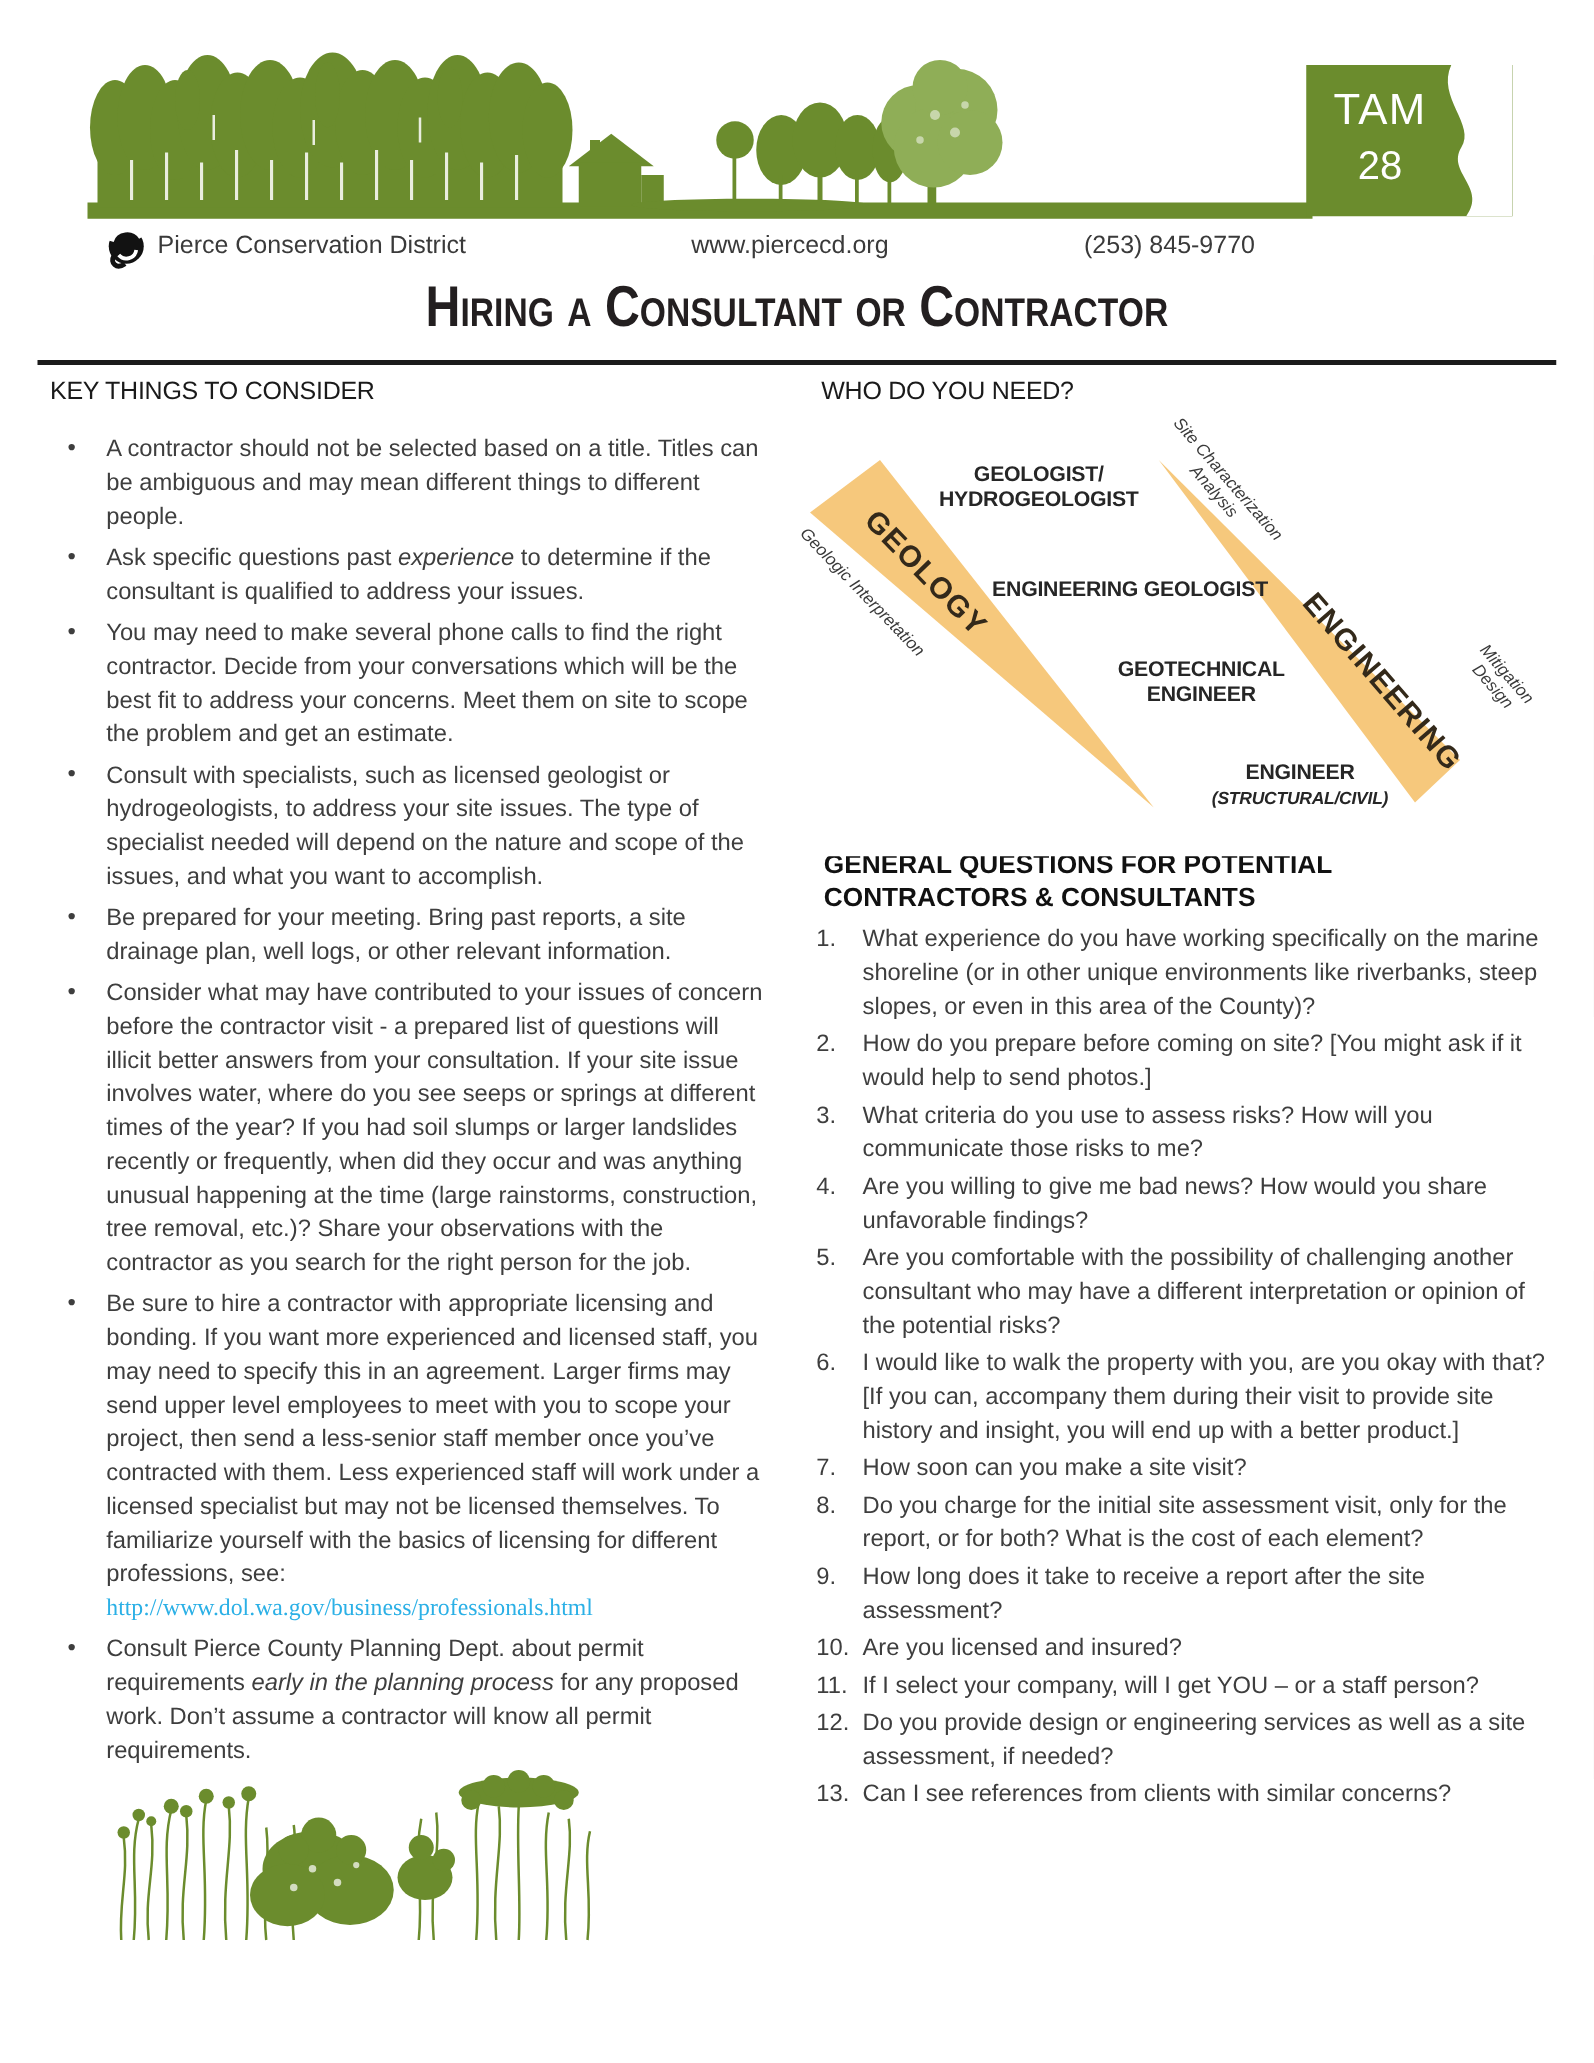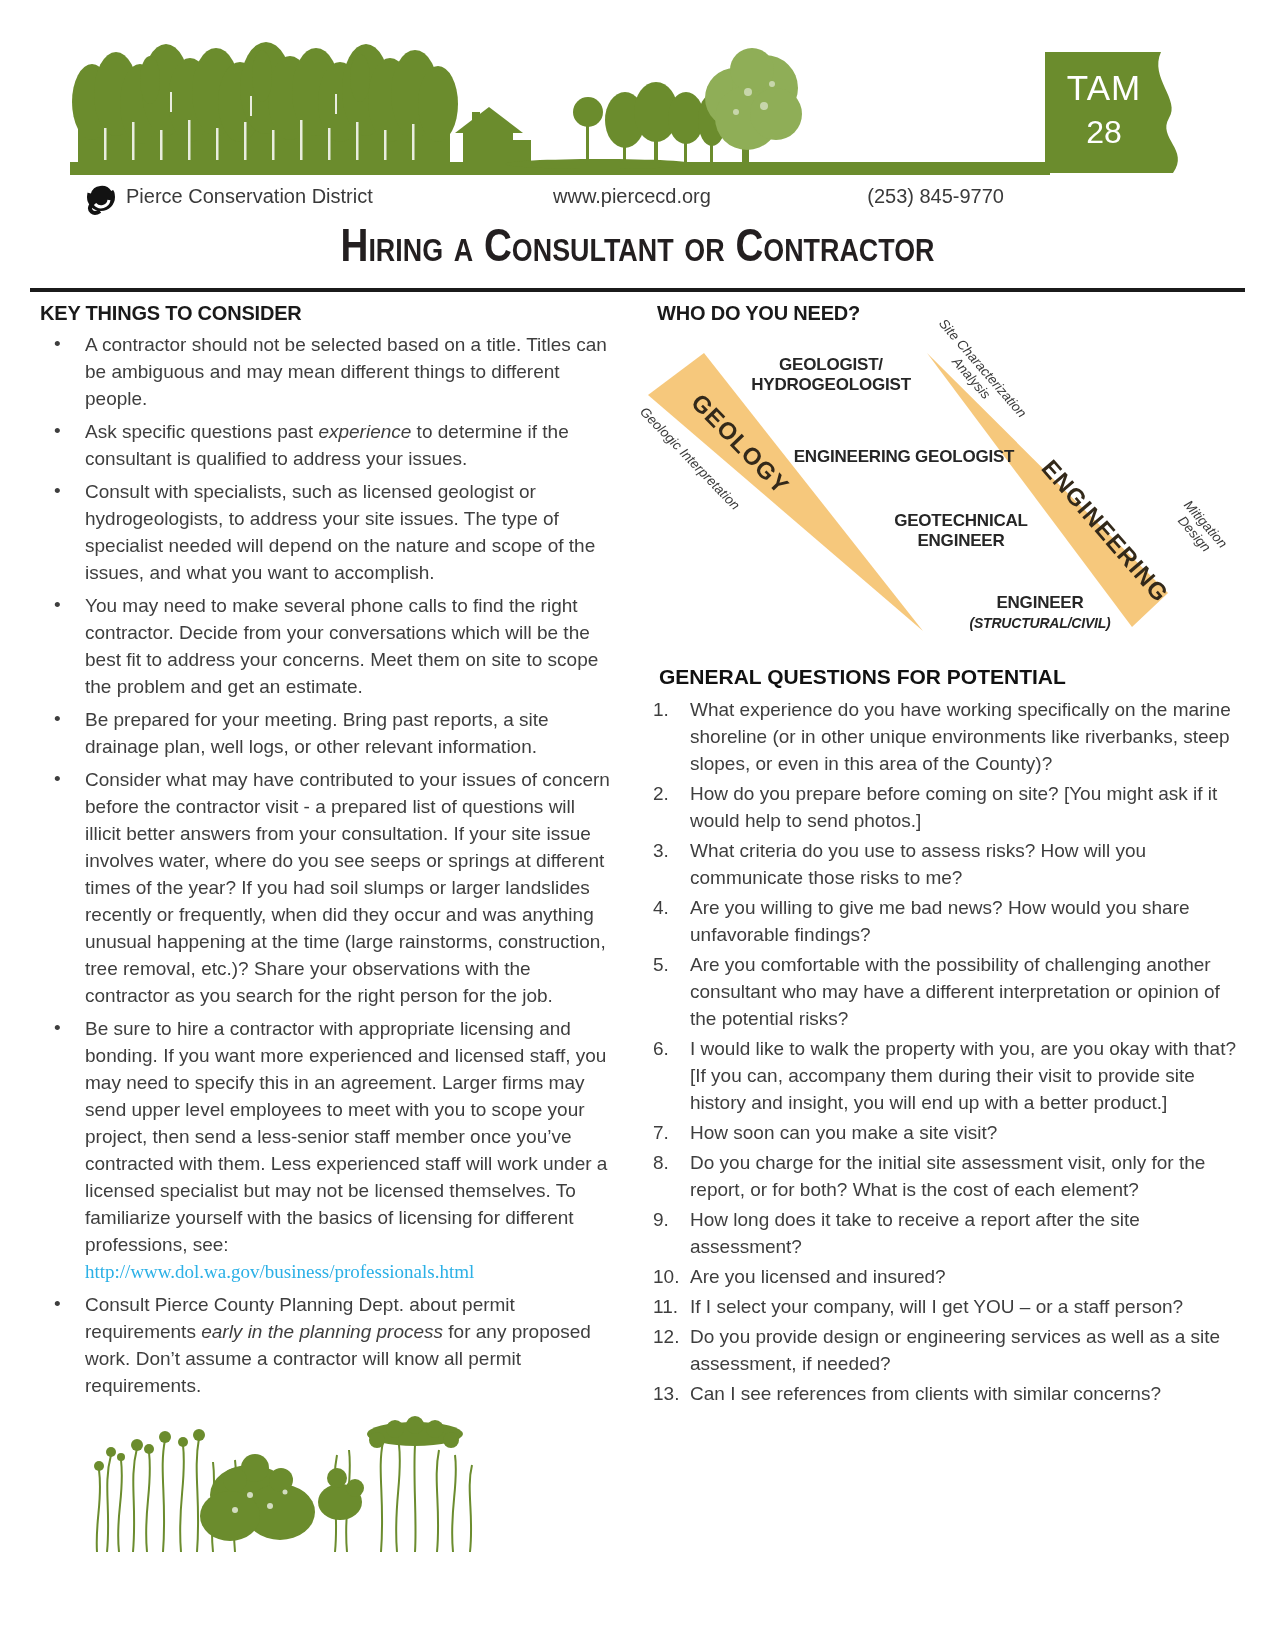--- a/index.html
+++ b/index.html
@@ -23,21 +23,21 @@
   .logo{position:absolute;left:84px;top:1px;width:36px;height:36px;}
   .org{position:absolute;left:126px;top:5px;}
   .site{position:absolute;left:553px;top:5px;}
   .phone{position:absolute;right:80px;top:5px;}
 
   .title{position:absolute;left:0;top:218px;width:1275px;margin:0;text-align:center;
          font-size:46px;font-weight:bold;font-variant:small-caps;color:#231f20;
          transform:scaleX(0.84);letter-spacing:0px;}
   .rule{position:absolute;left:30px;top:288px;width:1215px;border-top:4px solid #1b1b1b;}
 
-  h2.sec{margin:0 0 5px 0;font-size:20px;line-height:26px;font-weight:bold;color:var(--head);letter-spacing:-0.2px;}
+  h2.sec{margin:0 0 20px 0;font-size:20px;line-height:26px;font-weight:normal;color:var(--head);letter-spacing:-0.2px;}
 
   .col-left{position:absolute;left:40px;top:300px;width:575px;}
   .col-left ul{list-style:none;margin:0;padding:0;font-size:19px;line-height:27px;color:var(--text);}
   .col-left li{position:relative;padding-left:45px;margin-bottom:6px;}
   .col-left li::before{content:"\2022";position:absolute;left:14px;top:-1px;color:var(--text);}
   .col-left em{font-style:italic;}
   .doc-link{display:block;color:var(--link);text-decoration:none;font-family:Liberation Serif, serif;}
 
   .col-right{position:absolute;left:645px;top:300px;width:600px;}
   .col-right h2.sec{margin-left:12px;}
@@ -167,22 +167,22 @@
   </div>
 
   <h1 class="title">Hiring a Consultant or Contractor</h1>
   <div class="rule"></div>
 
   <div class="col-left">
     <h2 class="sec">KEY THINGS TO CONSIDER</h2>
     <ul>
       <li><span>A contractor should not be selected based on a title. Titles can be ambiguous and may mean different things to different people.</span></li>
       <li><span>Ask specific questions past </span><em>experience</em><span> to determine if the consultant is qualified to address your issues.</span></li>
+      <li><span>You may need to make several phone calls to find the right contractor. Decide from your conversations which will be the best fit to address your concerns. Meet them on site to scope the problem and get an estimate.</span></li>
       <li><span>Consult with specialists, such as licensed geologist or hydrogeologists, to address your site issues. The type of specialist needed will depend on the nature and scope of the issues, and what you want to accomplish.</span></li>
-      <li><span>You may need to make several phone calls to find the right contractor. Decide from your conversations which will be the best fit to address your concerns. Meet them on site to scope the problem and get an estimate.</span></li>
       <li><span>Be prepared for your meeting. Bring past reports, a site drainage plan, well logs, or other relevant information.</span></li>
       <li><span>Consider what may have contributed to your issues of concern before the contractor visit - a prepared list of questions will illicit better answers from your consultation. If your site issue involves water, where do you see seeps or springs at different times of the year? If you had soil slumps or larger landslides recently or frequently, when did they occur and was anything unusual happening at the time (large rainstorms, construction, tree removal, etc.)? Share your observations with the contractor as you search for the right person for the job.</span></li>
       <li><span>Be sure to hire a contractor with appropriate licensing and bonding. If you want more experienced and licensed staff, you may need to specify this in an agreement. Larger firms may send upper level employees to meet with you to scope your project, then send a less-senior staff member once you’ve contracted with them. Less experienced staff will work under a licensed specialist but may not be licensed themselves. To familiarize yourself with the basics of licensing for different professions, see:</span><a class="doc-link" href="#">http://www.dol.wa.gov/business/professionals.html</a></li>
       <li><span>Consult Pierce County Planning Dept. about permit requirements </span><em>early in the planning process</em><span> for any proposed work. Don’t assume a contractor will know all permit requirements.</span></li>
     </ul>
   </div>
 
   <div class="col-right">
     <h2 class="sec">WHO DO YOU NEED?</h2>
 
@@ -218,20 +218,21 @@
       </div>
       <div class="role" style="left:310px;top:262px;width:220px;">
         <span style="display:block;">ENGINEER</span>
         <span class="sub" style="display:block;">(STRUCTURAL/CIVIL)</span>
       </div>
     </div>
 
     <div class="gq">
       <h2 class="gq-h">
         <span class="l1">GENERAL QUESTIONS FOR POTENTIAL</span>
+        <span class="l2">CONTRACTORS &amp; CONSULTANTS</span>
       </h2>
       <ol>
         <li>
             <span class="num">1.</span>
             <span class="qtext">What experience do you have working specifically on the marine shoreline (or in other unique environments like riverbanks, steep slopes, or even in this area of the County)?</span>
           </li>
         <li>
             <span class="num">2.</span>
             <span class="qtext">How do you prepare before coming on site? [You might ask if it would help to send photos.]</span>
           </li>

